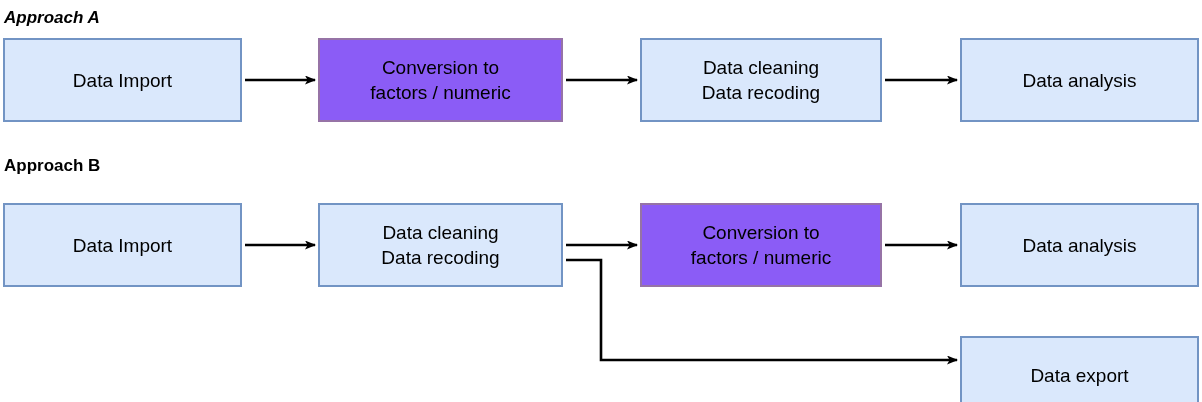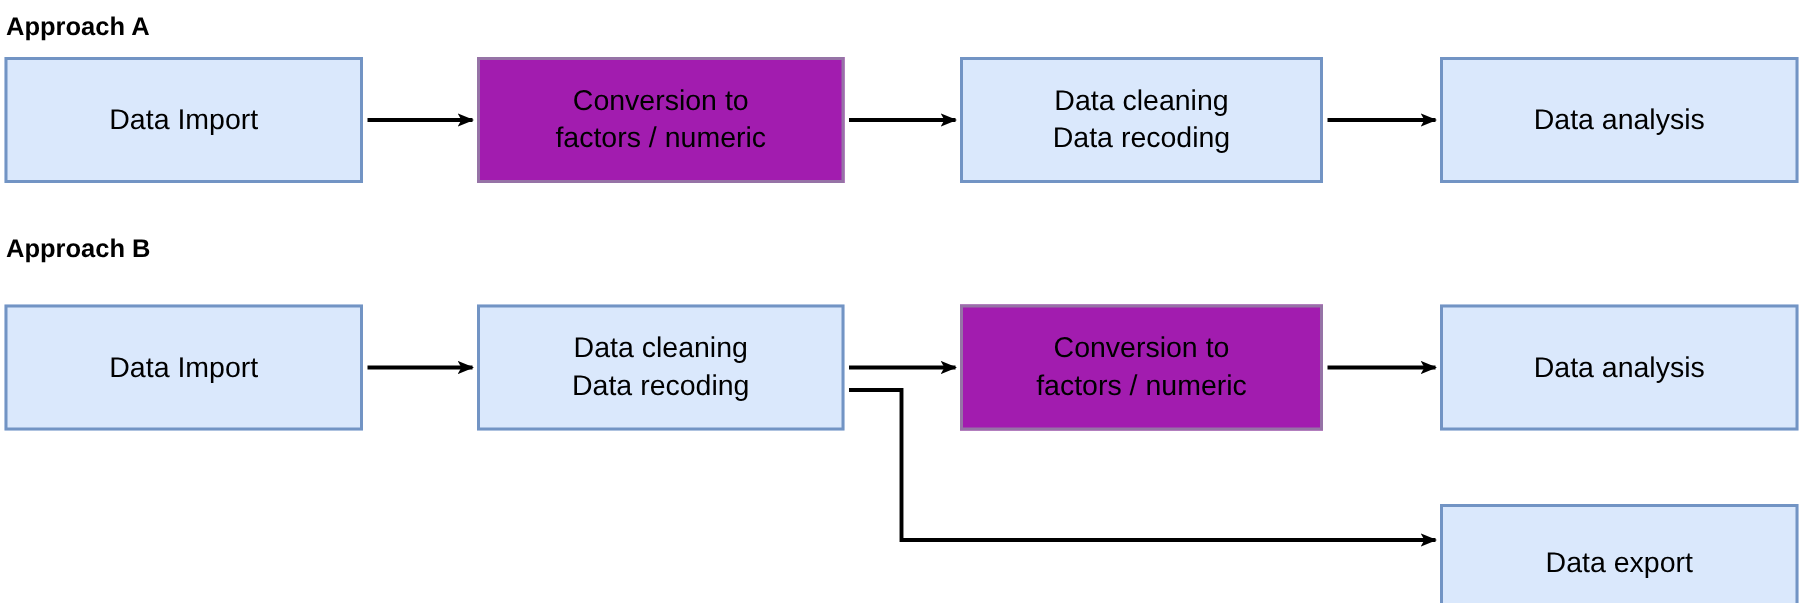--- a/index.html
+++ b/index.html
@@ -40,21 +40,21 @@
     line-height: 25px;
     color: #000000;
     border-style: solid;
     border-width: 2px;
   }
   .node.blue {
     background: #dae8fc;
     border-color: #7294c4;
   }
   .node.purple {
-    background: #a21caf;
+    background: #8b5cf6;
     border-color: #9673a6;
   }
   .node .label {
     white-space: pre-line;
     padding: 0 6px;
   }
   svg.edges {
     position: absolute;
     left: 0;
     top: 0;
@@ -62,21 +62,21 @@
     height: 402px;
     overflow: visible;
     pointer-events: none;
   }
 </style>
 </head>
 <body>
 
 <div id="canvas">
 
-  <div class="section-title" style="left:4px; top:8px;">Approach A</div>
+  <div class="section-title" style="left:4px; top:8px;font-style:italic;">Approach A</div>
 
   <div class="node blue" style="left:3px; top:38px; width:239px; height:84px;">
     <span class="label">Data Import</span>
   </div>
 
   <div class="node purple" style="left:318px; top:38px; width:245px; height:84px;">
     <span class="label">Conversion to
 factors / numeric</span>
   </div>
 

